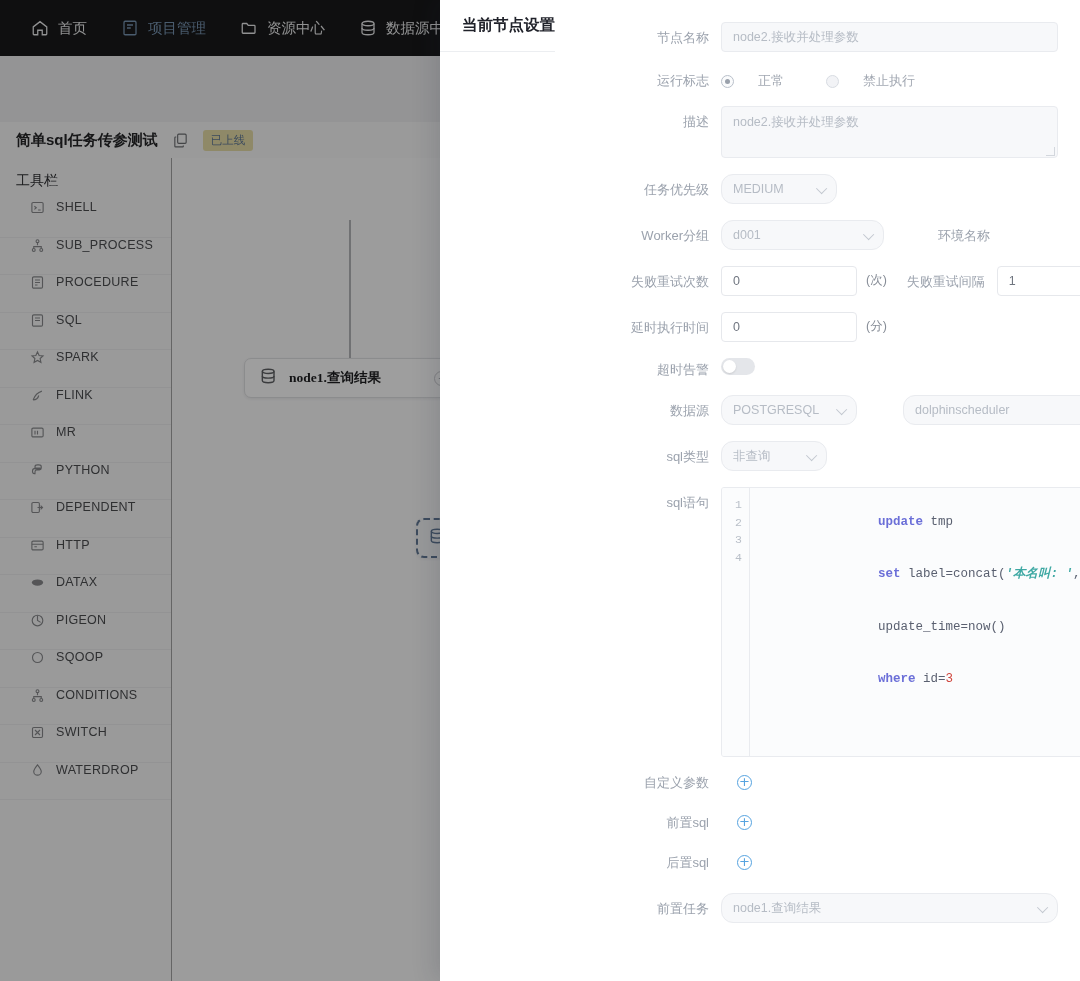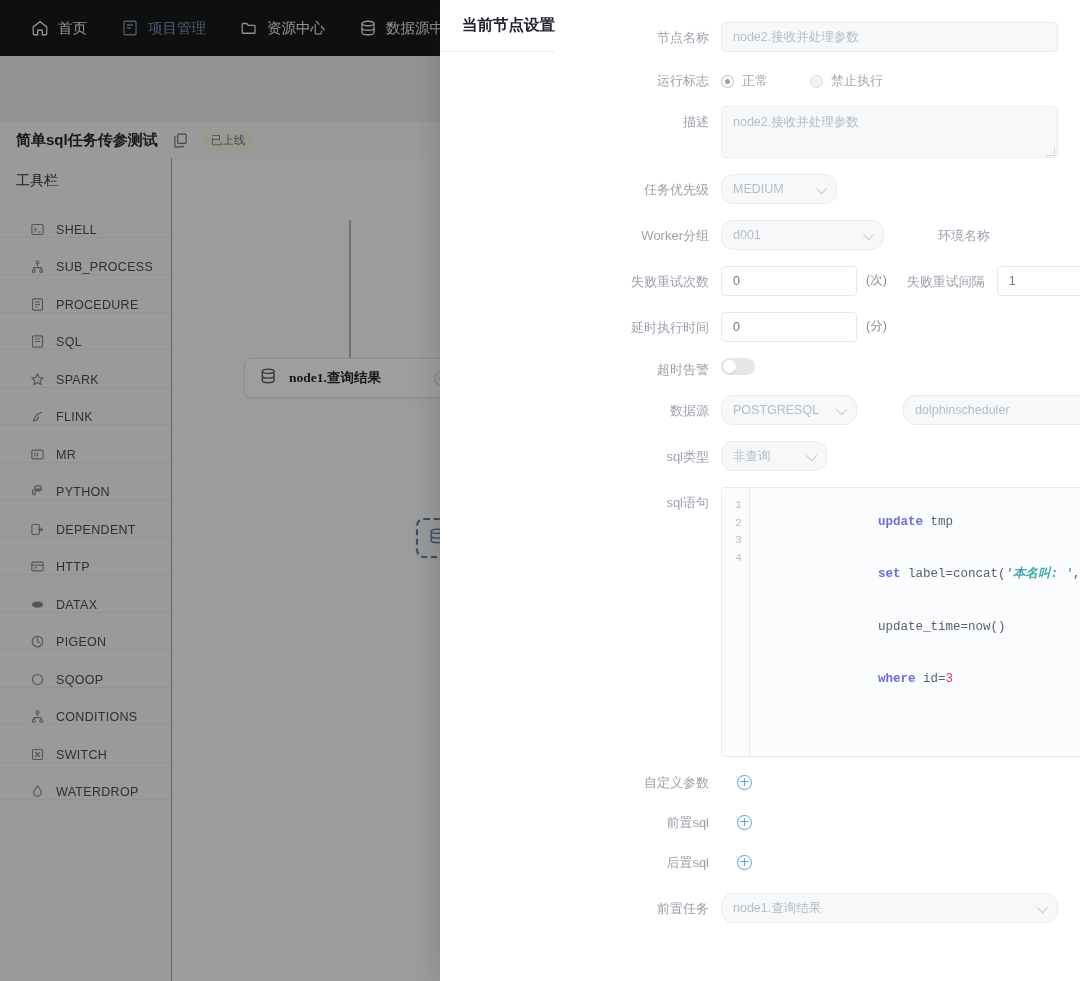--- a/index.html
+++ b/index.html
@@ -40,35 +40,35 @@
     background:#edeff2;
   }
   .proj-title-row {
     position:absolute; left:0; top:122px; width:1080px; height:36px;
     display:flex; align-items:center; gap:14px; padding-left:16px;
     background:#f7f8fa;
   }
   .proj-title { font-size:15px; font-weight:bold; color:#23252b; white-space:nowrap;}
   .copy-ico { width:17px; height:17px; display:block; }
   .badge-online {
-    font-size:11.5px; color:#3a7fd0; background:#fef9c3;
+    font-size:11.5px; color:#3a7fd0; background:#fde047;
     border-radius:3px; padding:3px 8px; white-space:nowrap;
   }
 
   
   .toolpanel {
     position:absolute; left:0; top:158px; width:172px; height:823px;
     background:#f7f8fa; border-right:1px solid #a3a3a3;
   }
   .toolpanel-title {
     font-size:14px; color:#2d2f36; padding:14px 0 10px 16px; font-weight:500;
   }
   .tool-list { padding:0 0 0 0; }
   .tool-item {
-    display:flex; align-items:flex-end; gap:11px;
+    display:flex; align-items:flex-start; gap:11px;
     height:37.5px; padding-left:30px;
     font-size:12.5px; color:#4a4d55; letter-spacing:.3px;
     border-bottom:1px solid #eceef1;
   }
   .tool-ico { width:15px; height:15px; flex:none; display:block; opacity:.72; }
   .tool-ico svg { display:block; width:15px; height:15px; }
 
   
   .canvas {
     position:absolute; left:172px; top:158px; width:908px; height:823px;
@@ -136,21 +136,21 @@
     display:flex; align-items:center; padding:0 11px; position:relative;
   }
   .sel .chev {
     position:absolute; right:9px; top:50%; margin-top:-3px;
     width:8px; height:8px; border-left:1.3px solid #c2c7cf; border-bottom:1.3px solid #c2c7cf;
     transform:rotate(-45deg) translateY(-2px);
   }
   .unit { font-size:12.5px; color:#878d97; margin-left:9px; white-space:nowrap; }
 
   .radio-wrap { display:flex; align-items:center; gap:0; padding-top:4px; }
-  .radio { display:flex; align-items:center; gap:8px; margin-right:42px; }
+  .radio { display:flex; align-items:center; gap:24px; margin-right:42px; }
   .rdot {
     width:13px; height:13px; border-radius:50%;
     border:1px solid #d8dce2; background:#f2f3f6;
     display:flex; align-items:center; justify-content:center;
   }
   .rdot.on { border-color:#b9c0ca; background:#fafbfc; }
   .rdot.on::after { content:""; width:5px; height:5px; border-radius:50%; background:#9aa1ab; }
   .radio span { font-size:13px; color:#a2a8b2; }
 
   .toggle {

